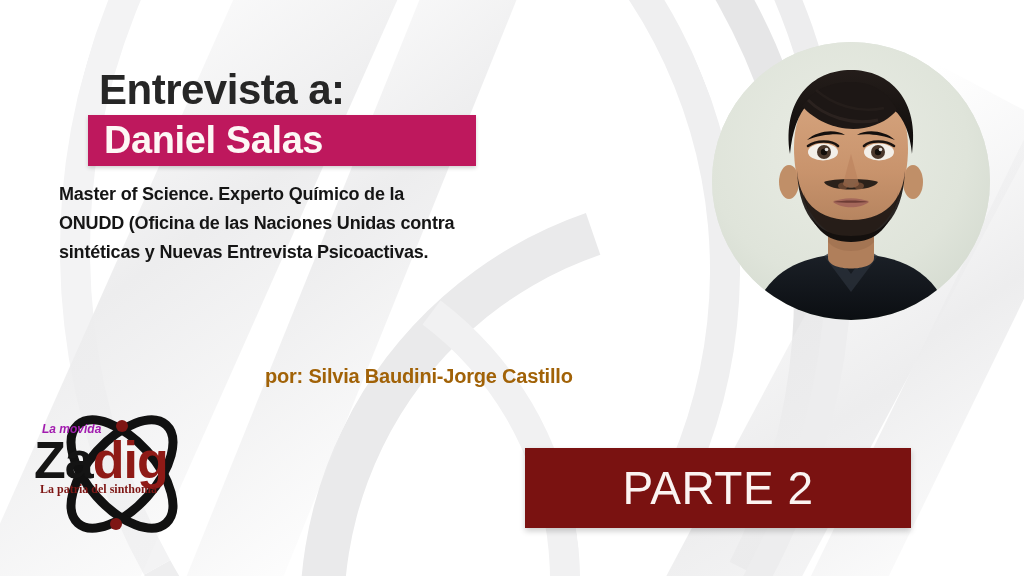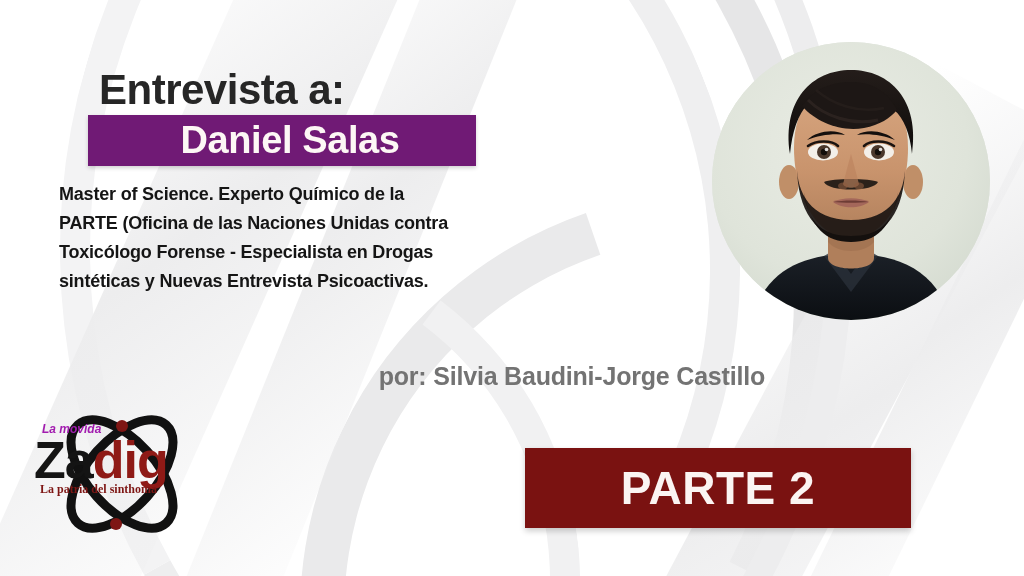--- a/index.html
+++ b/index.html
@@ -106,25 +106,25 @@
     letter-spacing: -0.5px;
     white-space: nowrap;
   }
 
   .name-banner {
     position: absolute;
     left: 88px;
     top: 115px;
     width: 388px;
     height: 51px;
-    background: #701a75;
+    background: #be185d;
     box-shadow: 0 2px 4px rgba(0,0,0,0.18);
     display: flex;
     align-items: center;
-    justify-content: center;
+    justify-content: flex-start;
   }
   .name-banner .name-text {
     font-size: 38px;
     font-weight: bold;
     color: #fdf7f5;
     letter-spacing: -0.4px;
     white-space: nowrap;
     padding-left: 16px;
   }
 
@@ -139,45 +139,45 @@
     line-height: 29px;
     letter-spacing: -0.2px;
   }
   .bio div { white-space: nowrap; }
 
   .credits {
     position: absolute;
     left: 265px;
     top: 360px;
     width: 500px;
-    font-size: 25px;
-    font-weight: bold;
-    color: #737373;
+    font-size: 20px;
+    font-weight: bold;
+    color: #a16207;
     line-height: 32px;
-    text-align: right;
+    text-align: left;
     letter-spacing: -0.2px;
   }
   .credits div { white-space: nowrap; }
 
   
   .parte-banner {
     position: absolute;
     left: 525px;
     top: 448px;
     width: 386px;
     height: 80px;
     background: #7a1211;
     box-shadow: 0 3px 6px rgba(0,0,0,0.20);
     display: flex;
     align-items: center;
     justify-content: center;
   }
   .parte-banner .parte-text {
     font-size: 46px;
-    font-weight: bold;
+    font-weight: normal;
     color: #fbf4f2;
     letter-spacing: 0.5px;
     white-space: nowrap;
   }
 
   
   .portrait {
     position: absolute;
     left: 712px;
     top: 42px;
@@ -253,22 +253,21 @@
   </div>
 
   <div class="eyebrow">Entrevista a:</div>
 
   <div class="name-banner">
     <span class="name-text">Daniel Salas</span>
   </div>
 
   <div class="bio">
     <div>Master of Science. Experto Químico de la</div>
-    <div>PARTE (Oficina de las Naciones Unidas contra</div>
-    <div>Toxicólogo Forense - Especialista en Drogas</div>
+    <div>ONUDD (Oficina de las Naciones Unidas contra</div>
     <div>sintéticas y Nuevas Entrevista Psicoactivas.</div>
   </div>
 
   <div class="credits">
     <div>por: Silvia Baudini-Jorge Castillo</div>
   </div>
 
   <div class="parte-banner">
     <span class="parte-text">PARTE 2</span>
   </div>

